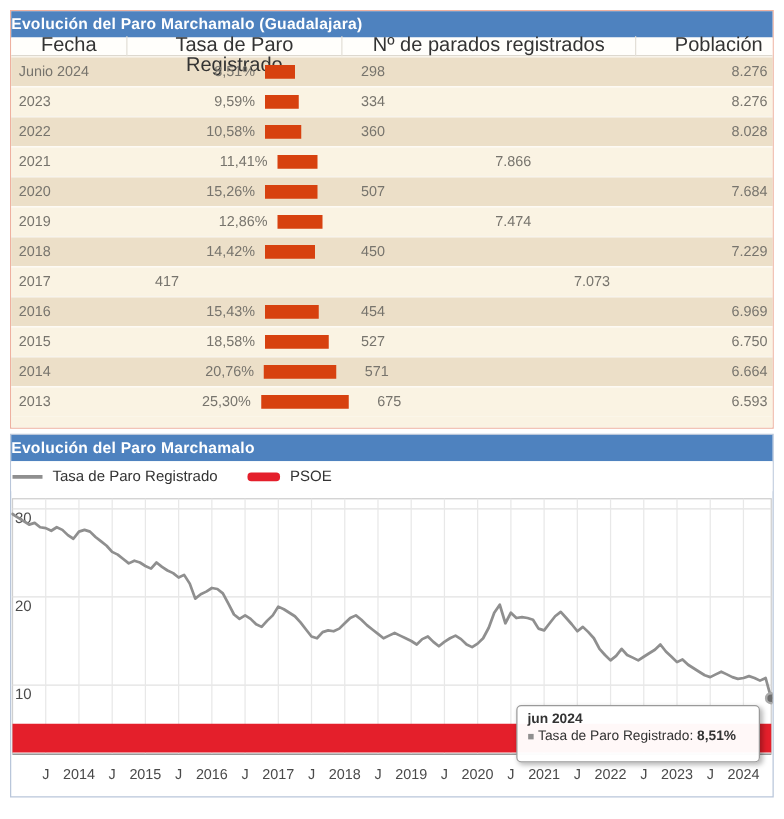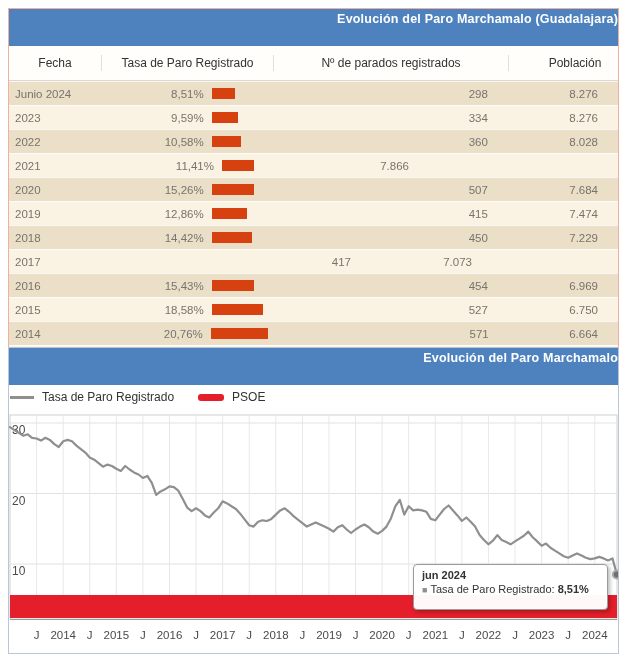--- a/index.html
+++ b/index.html
@@ -6,37 +6,37 @@
   body{
     width:627px;height:655px;background:#fff;position:relative;
     font-family:"Liberation Sans",sans-serif;
     -webkit-font-smoothing:antialiased;
   }
   .panel{position:absolute;box-sizing:border-box;background:#fff;}
   #tablePanel{left:8px;top:8px;width:611px;border:1px solid #eeb1a0;}
   #chartPanel{left:8px;top:347px;width:611px;border:1px solid #b9c6da;}
   .blue-bar{
     background:#4e82bf;color:#fff;font-weight:bold;font-size:12.5px;
-    text-align:right;height:37px;line-height:21px;letter-spacing:.2px;
+    text-align:left;height:21px;line-height:21px;letter-spacing:.2px;
   }
   
-  .cols{display:flex;height:35px;background:#fffefb;border-bottom:1px solid #ddd8cf;
-        font-size:12px;color:#333;align-items:center;box-sizing:border-box;}
+  .cols{display:flex;height:15px;background:#fffefb;border-bottom:1px solid #ddd8cf;
+        font-size:16px;color:#333;align-items:center;box-sizing:border-box;}
   .cols .ch{box-sizing:border-box;text-align:center;border-left:1px solid #e3dfd7;height:16px;line-height:16px;}
   .cols .ch:first-child{border-left:none;}
   .w-fecha{width:92px;} .w-tasa{width:172px;} .w-par{width:235px;} .w-pob{width:110px;padding-left:23px;}
   .trow{display:flex;height:24px;font-size:11.5px;color:#77746d;align-items:center;box-sizing:border-box;gap:23px;}
   .trow.dark{background:#ecdfc8;} .trow.light{background:#faf3e3;}
   .trow{border-top:1px solid rgba(255,255,255,.75);}
   .c-fecha{width:92px;padding-left:6px;box-sizing:border-box;}
   .c-tasa{width:172px;display:flex;align-items:center;box-sizing:border-box;}
   .c-tasa .pct{width:90px;text-align:right;}
   .c-tasa .bar{height:11px;background:#d7410f;margin-left:8px;}
-  .c-par{width:235px;text-align:right;padding-right:8px;box-sizing:border-box;}
-  .c-pob{width:110px;text-align:right;padding-right:20px;box-sizing:border-box;}
+  .c-par{width:235px;padding-right:8px;box-sizing:border-box;}
+  .c-pob{width:110px;text-align:right;padding-right:4px;box-sizing:border-box;}
   .tfoot{height:9px;background:#faf3e3;}
   
   .legend{height:24px;display:flex;align-items:center;font-size:12px;color:#333;
           padding-left:1px;background:#fff;}
   .lg-line{width:24px;height:3px;background:#8f8f8f;}
   .lg-band{width:26px;height:7px;background:#e41f2b;border-radius:3px;margin-left:24px;}
   .lg-label{margin-left:8px;}
   #plot{display:block;}
   .tooltip{
     position:absolute;left:404px;top:216px;width:177px;
@@ -104,21 +104,20 @@
         </div>
         <div class="c-par">507</div>
         <div class="c-pob">7.684</div>
       </div>
       <div class="trow light">
         <div class="c-fecha">2019</div>
         <div class="c-tasa">
           <div class="pct">12,86%</div>
           <div class="bar" style="width: 35.6px;"></div>
         </div>
-        <div class="c-par">415</div>
         <div class="c-pob">7.474</div>
       </div>
       <div class="trow dark">
         <div class="c-fecha">2018</div>
         <div class="c-tasa">
           <div class="pct">14,42%</div>
           <div class="bar" style="width: 39.9px;"></div>
         </div>
         <div class="c-par">450</div>
         <div class="c-pob">7.229</div>

